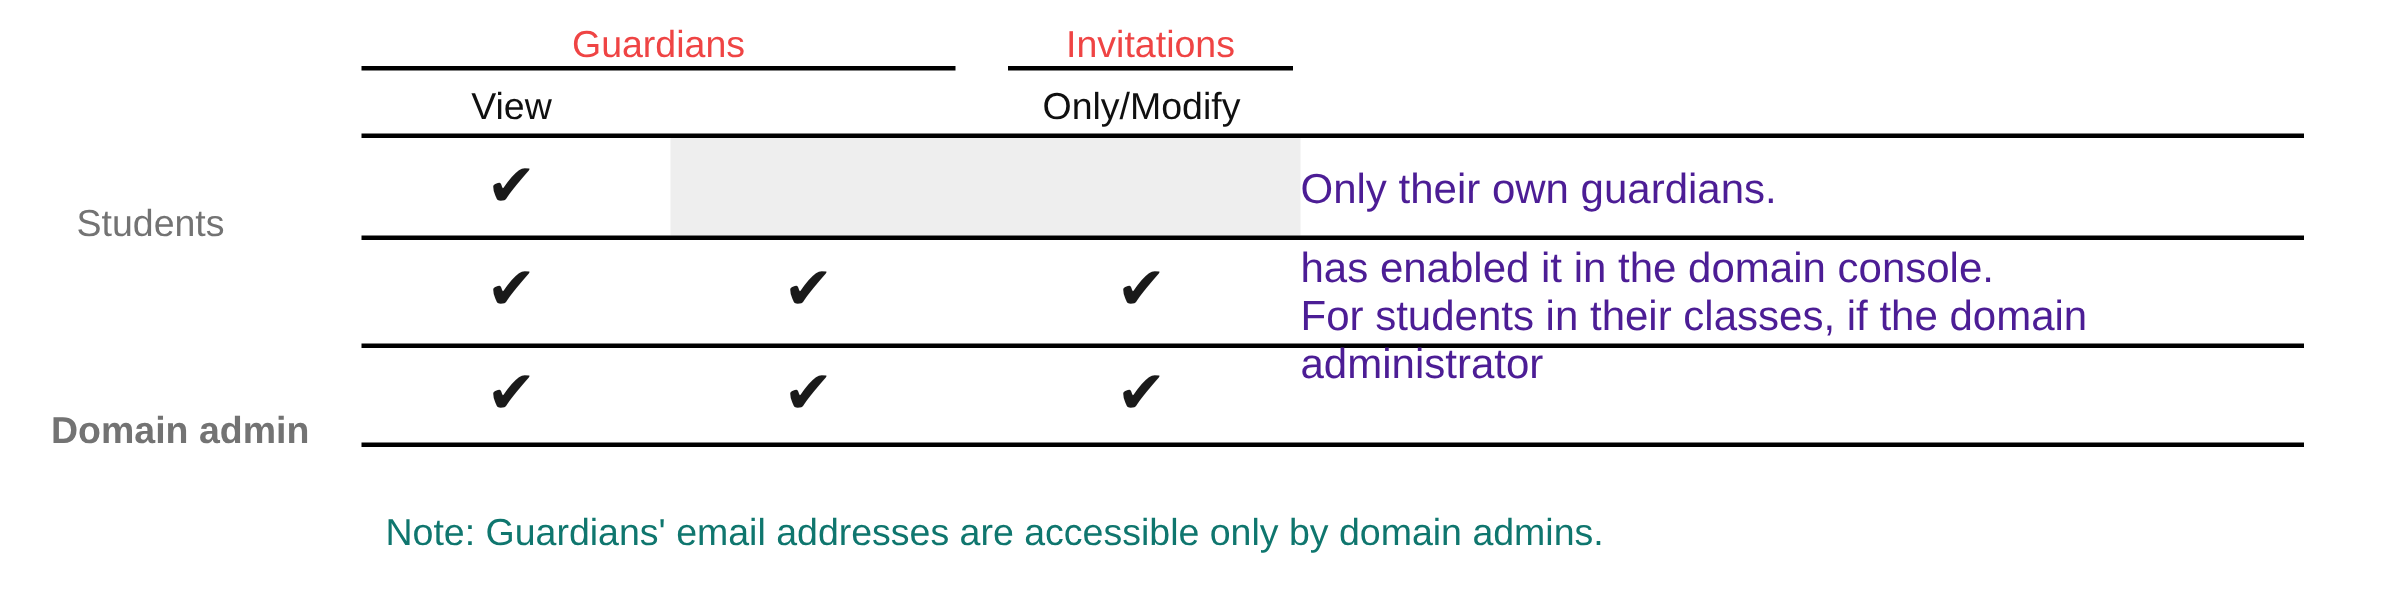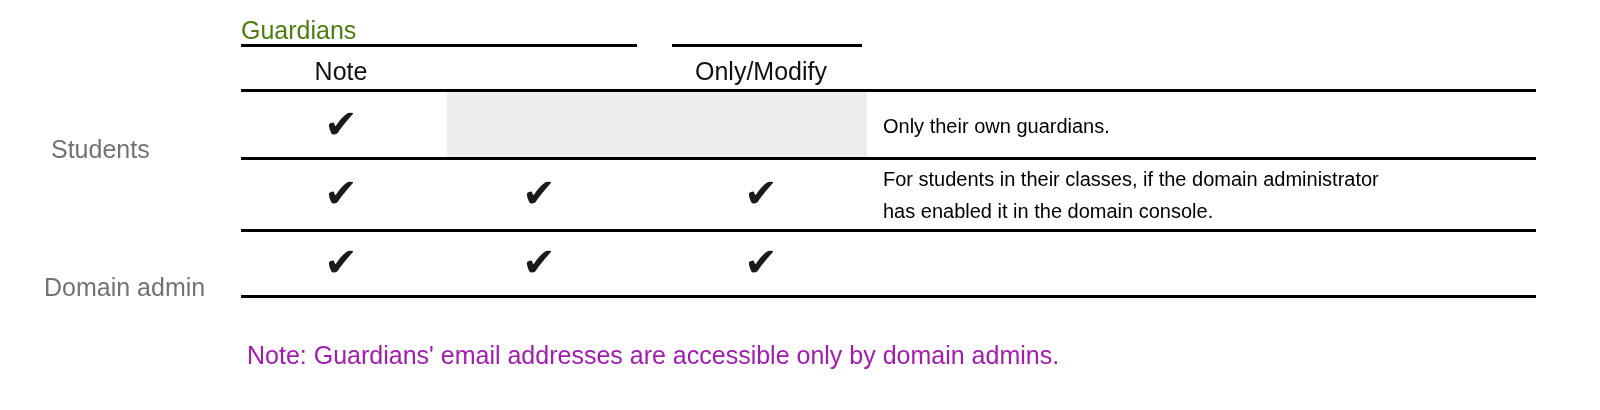--- a/index.html
+++ b/index.html
@@ -28,75 +28,77 @@
   .shade {
     position: absolute;
     background: #eeeeee;
   }
 
   
   .grp-head {
     position: absolute;
     font-size: 25px;
     line-height: 30px;
+    text-align: center;
     white-space: nowrap;
-    color: #4d7c0f;
+    color: #ef4444;
   }
   .sub-head {
     position: absolute;
     font-size: 25px;
     line-height: 30px;
     text-align: center;
     white-space: nowrap;
     color: #101010;
   }
   .row-label {
     position: absolute;
     font-size: 25px;
     line-height: 30px;
     white-space: nowrap;
     color: #737373;
     margin-top: 24px;
   }
   .desc {
     position: absolute;
-    font-size: 20px;
+    font-size: 28px;
     line-height: 32px;
-    color: #000000;
-    padding-left: 16px;
+    color: #4c1d95;
   }
   .note {
     position: absolute;
     font-size: 25px;
     line-height: 30px;
     white-space: nowrap;
-    color: #a21caf;
+    color: #0f766e;
+    margin-left: 10px;
   }
   .check {
     position: absolute;
     font-size: 40px;
     line-height: 40px;
     text-align: center;
     color: #1a1a1a;
     font-family: "DejaVu Sans", sans-serif;
     font-weight: bold;
   }
 </style>
 </head>
 <body>
 
 <div id="figure">
 
   <div class="grp-head" style="left:241px; top:15px; width:396px;">Guardians</div>
 
+  <div class="grp-head" style="left:672px; top:15px; width:190px;">Invitations</div>
 
   <div class="rule" style="left:241px; top:44px; width:396px;"></div>
   <div class="rule" style="left:672px; top:44px; width:190px;"></div>
 
-  <div class="sub-head" style="left:241px; top:56px; width:200px;">Note</div>
+  <div class="sub-head" style="left:241px; top:56px; width:200px;">View</div>
 
 
   <div class="sub-head" style="left:666px; top:56px; width:190px;">Only/Modify</div>
 
   <div class="shade" style="left:447px; top:92px; width:420px; height:65px;"></div>
 
   <div class="rule" style="left:241px; top:89px; width:1295px;"></div>
   <div class="rule" style="left:241px; top:157px; width:1295px;"></div>
   <div class="rule" style="left:241px; top:229px; width:1295px;"></div>
   <div class="rule" style="left:241px; top:295px; width:1295px;"></div>
@@ -114,25 +116,25 @@
   </div>
 
 
   <div class="check" style="left:241px; top:173px; width:200px;">✔</div>
 
   <div class="check" style="left:441px; top:173px; width:196px;">✔</div>
 
   <div class="check" style="left:666px; top:173px; width:190px;">✔</div>
 
   <div class="desc" style="left:867px; top:163px; width:660px;">
+    <div>has enabled it in the domain console.</div>
     <div>For students in their classes, if the domain administrator</div>
-    <div>has enabled it in the domain console.</div>
   </div>
 
-  <div class="row-label" style="left:44px; top:248px;">Domain admin</div>
+  <div class="row-label" style="left:34px; top:248px;font-weight:bold;">Domain admin</div>
 
   <div class="check" style="left:241px; top:242px; width:200px;">✔</div>
 
   <div class="check" style="left:441px; top:242px; width:196px;">✔</div>
 
   <div class="check" style="left:666px; top:242px; width:190px;">✔</div>
 
 
   <div class="note" style="left:247px; top:340px;">Note: Guardians' email addresses are accessible only by domain admins.</div>
 

